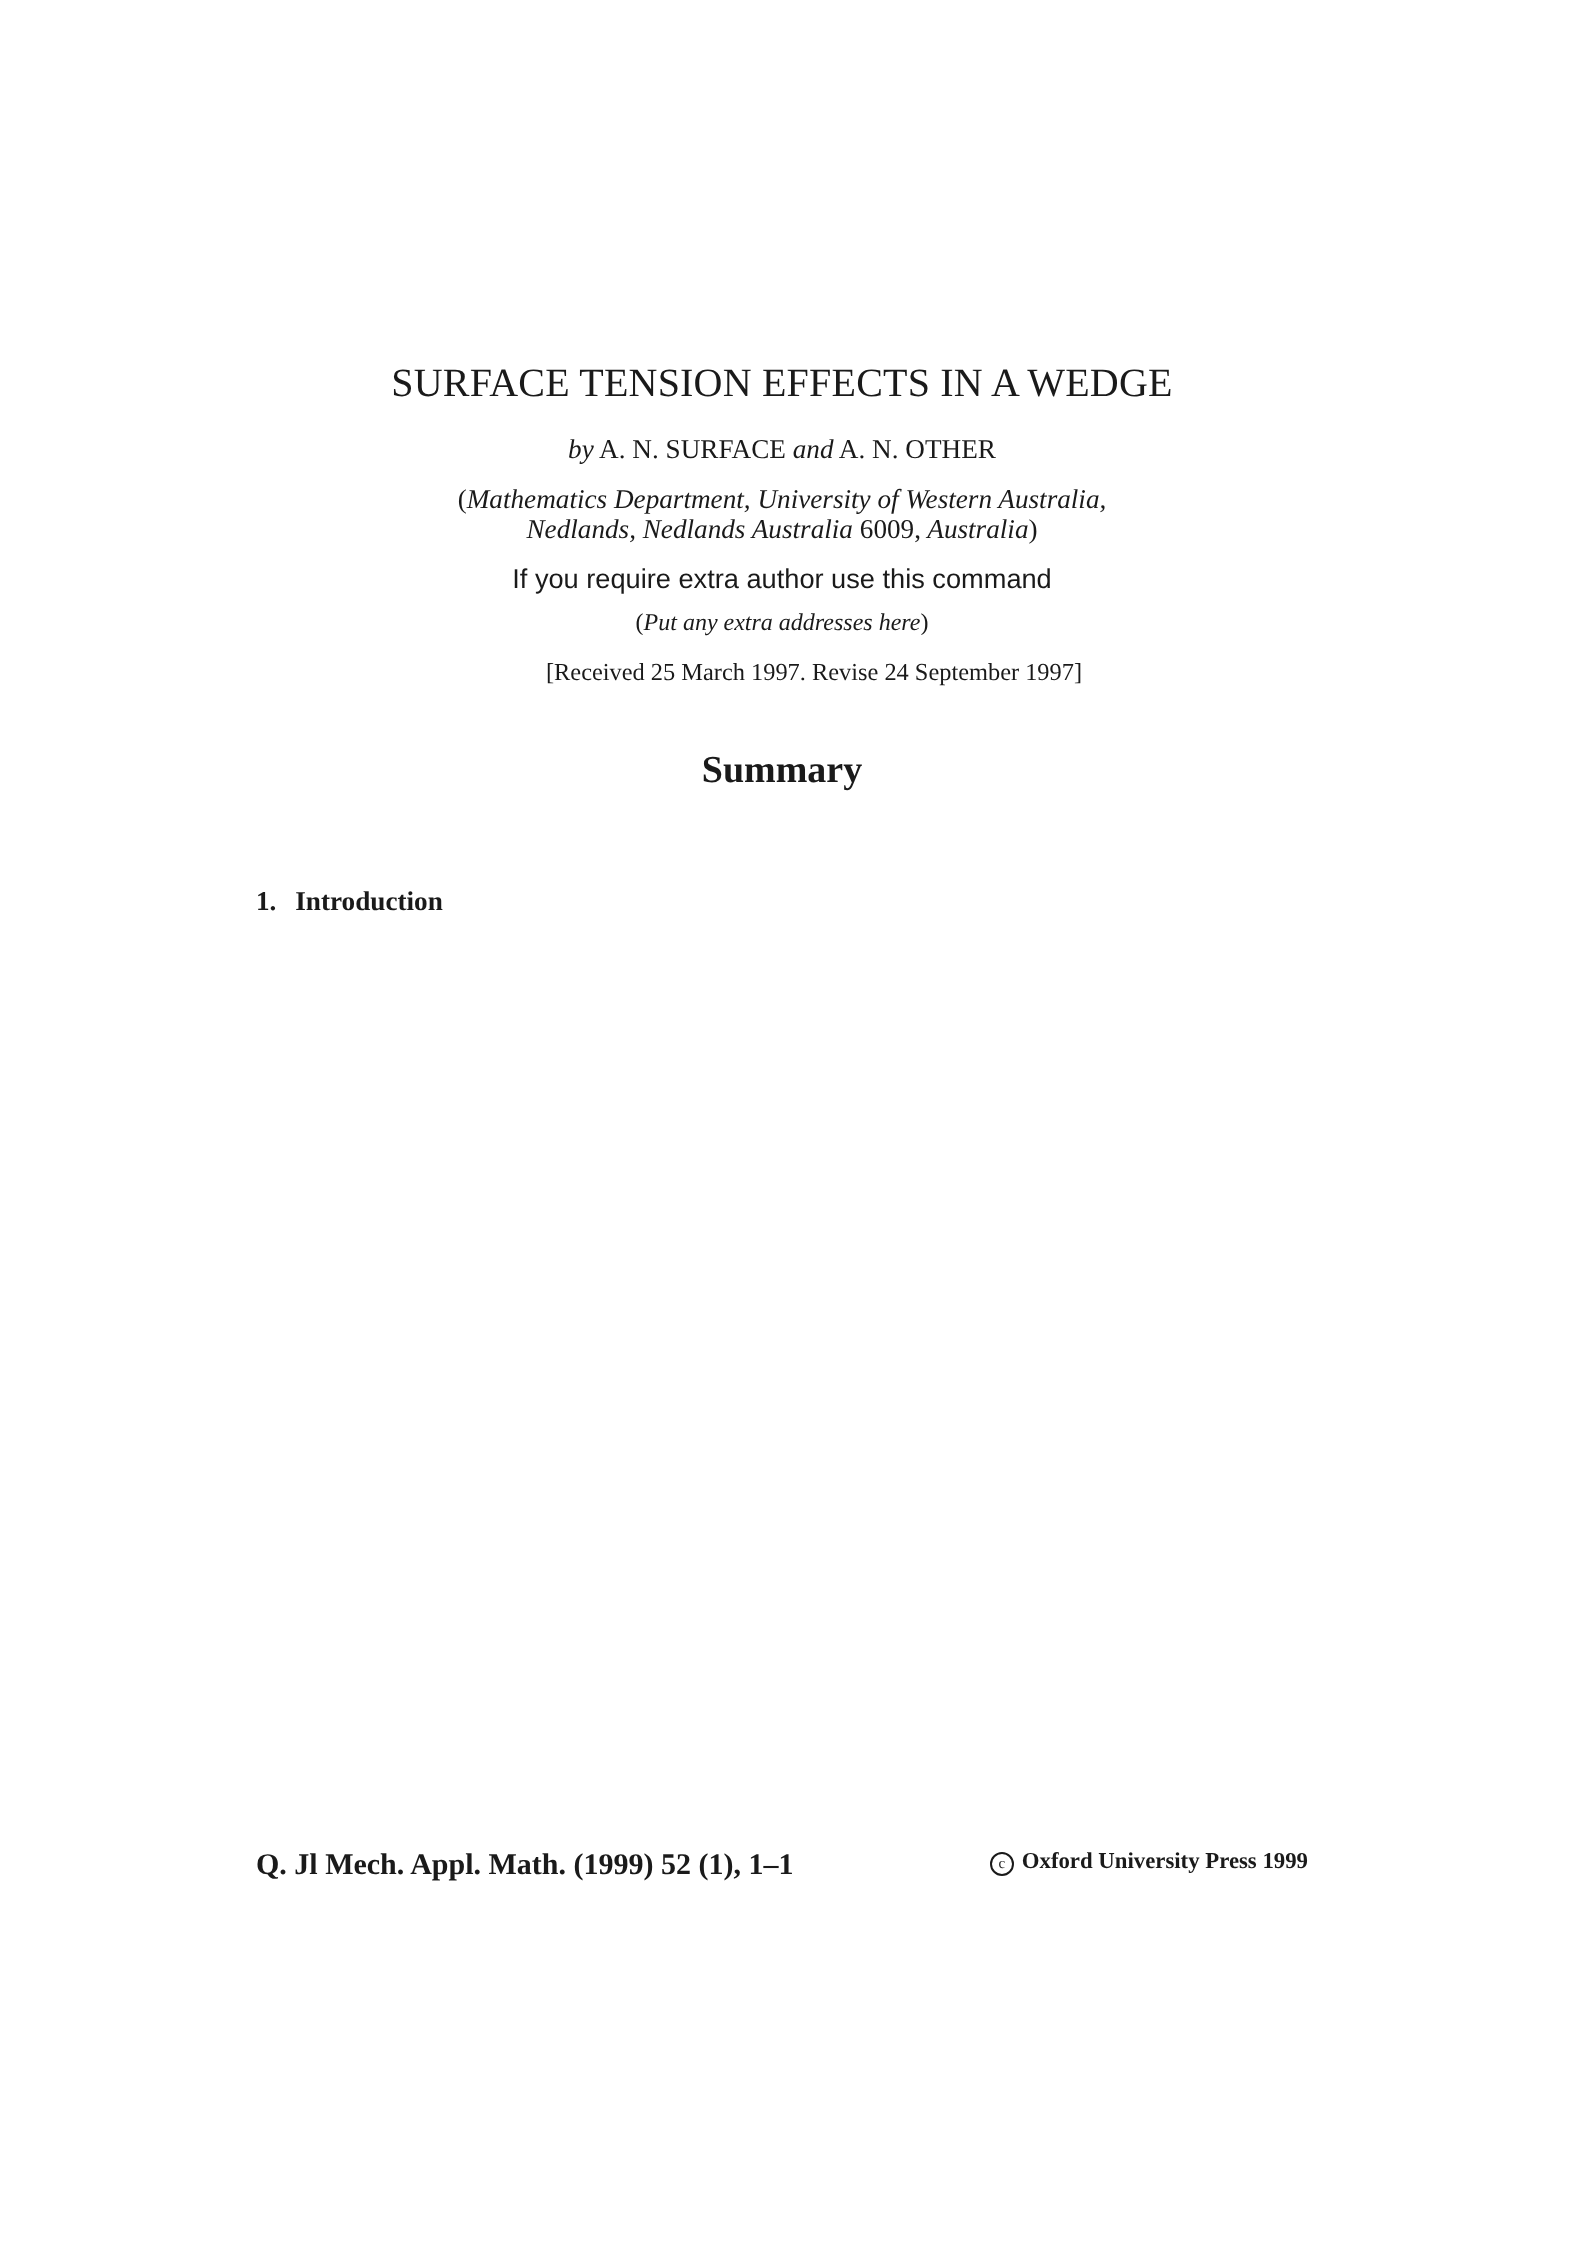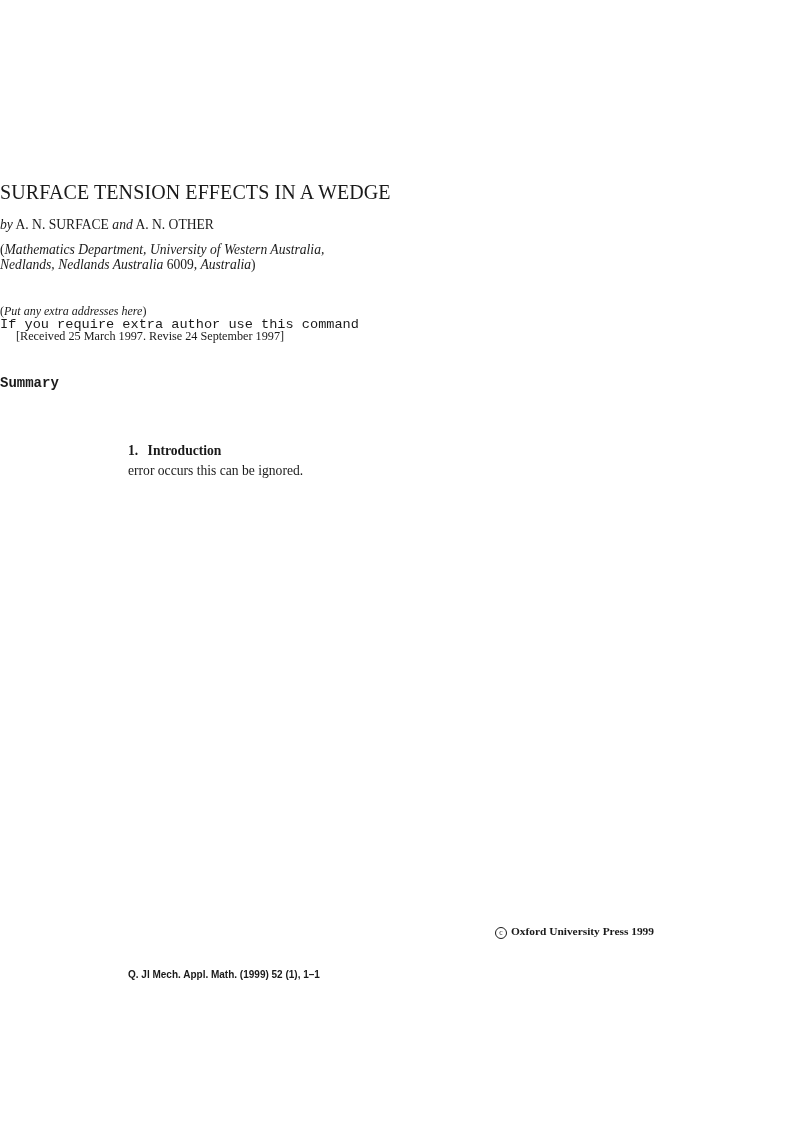--- a/index.html
+++ b/index.html
@@ -18,20 +18,21 @@
     .page {
       position: absolute;
       left: 0; top: 0;
       width: 794px;
       height: 1123px;
     }
     .abs { position: absolute; white-space: nowrap; }
     .center {
       left: 0;
       width: 782px;
+      text-align: center;
     }
     .title {
       top: 181px;
       font-family: "Liberation Serif", serif;
       font-size: 20px;
       letter-spacing: 0.1px;
     }
     .byline {
       top: 217px;
       font-family: "Liberation Serif", serif;
@@ -41,40 +42,39 @@
     .affil {
       font-family: "Liberation Serif", serif;
       font-size: 13.6px;
       font-style: italic;
     }
     .affil .up { font-style: normal; }
     .affil1 { top: 242px; }
     .affil2 { top: 257px; }
     .extra-author {
       top: 282px;
-      font-family: Liberation Mono, monospace;
+      font-family: Liberation Sans, sans-serif;
       font-size: 13.6px;
-      margin-top: 35px;
     }
     .extra-addr {
       top: 304px;
       font-family: "Liberation Serif", serif;
       font-size: 12px;
     }
     .extra-addr i { font-style: italic; }
     .received {
       top: 329px;
       font-family: Liberation Serif, serif;
       font-size: 12.2px;
       padding-left: 16px;
     }
     .summary {
       top: 375px;
-      font-family: Liberation Mono, monospace;
-      font-size: 14px;
+      font-family: Liberation Serif, serif;
+      font-size: 19px;
       font-weight: bold;
     }
     .section-heading {
       left: 128px;
       top: 443px;
       font-family: "Liberation Serif", serif;
       font-size: 13.6px;
       font-weight: bold;
       text-align: right;
     }
@@ -93,24 +93,23 @@
       text-align: justify;
       text-align-last: justify;
       height: 16px;
     }
     .body-para .line.last {
       text-align-last: left;
     }
     .footer-left {
       left: 128px;
       top: 925px;
-      font-family: Liberation Sans, sans-serif;
-      font-size: 10px;
+      font-family: Liberation Serif, serif;
+      font-size: 15px;
       font-weight: bold;
-      margin-top: 44px;
     }
     .footer-right {
       right: 140px;
       top: 925px;
       font-family: "Liberation Serif", serif;
       font-size: 11.4px;
       font-weight: bold;
     }
     .copyright-icon {
       display: inline-block;
@@ -152,21 +151,20 @@
   <div class="abs center received">[Received 25 March 1997. Revise 24 September 1997]</div>
 
   <div class="abs center summary">Summary</div>
 
   <div class="abs section-heading">
     <span class="num">1.</span>
     <span>Introduction</span>
   </div>
 
   <div class="abs body-para">
-    <span class="line last">error occurs this can be ignored.</span>
   </div>
 
   <div class="abs footer-left">Q. Jl Mech. Appl. Math.  (1999) 52 (1), 1–1</div>
 
   <div class="abs footer-right">
     <span class="copyright-icon">c</span><span>Oxford University Press 1999</span>
   </div>
 
 </div>
 

